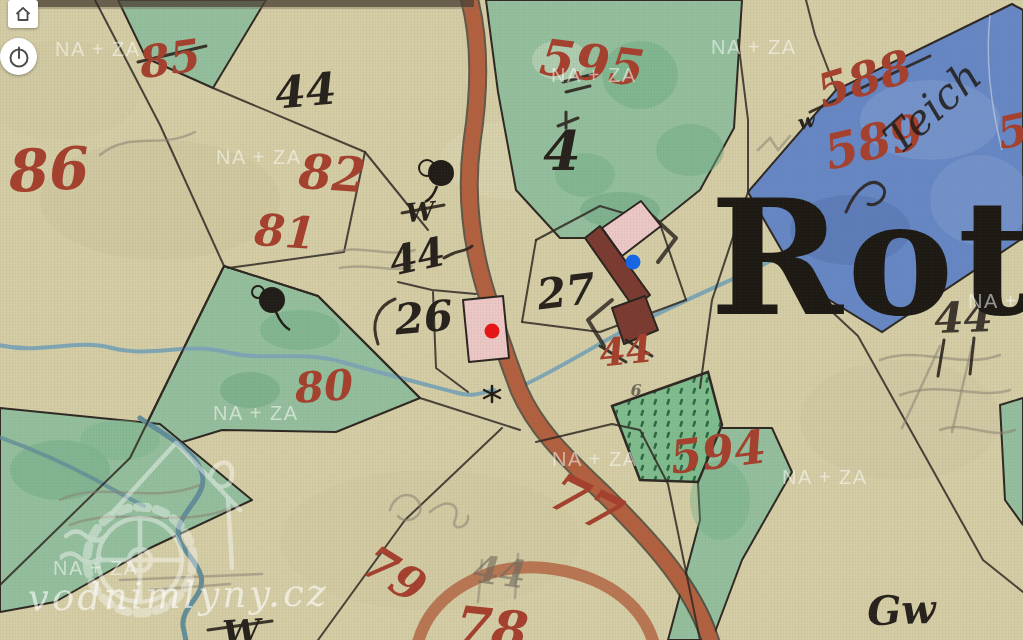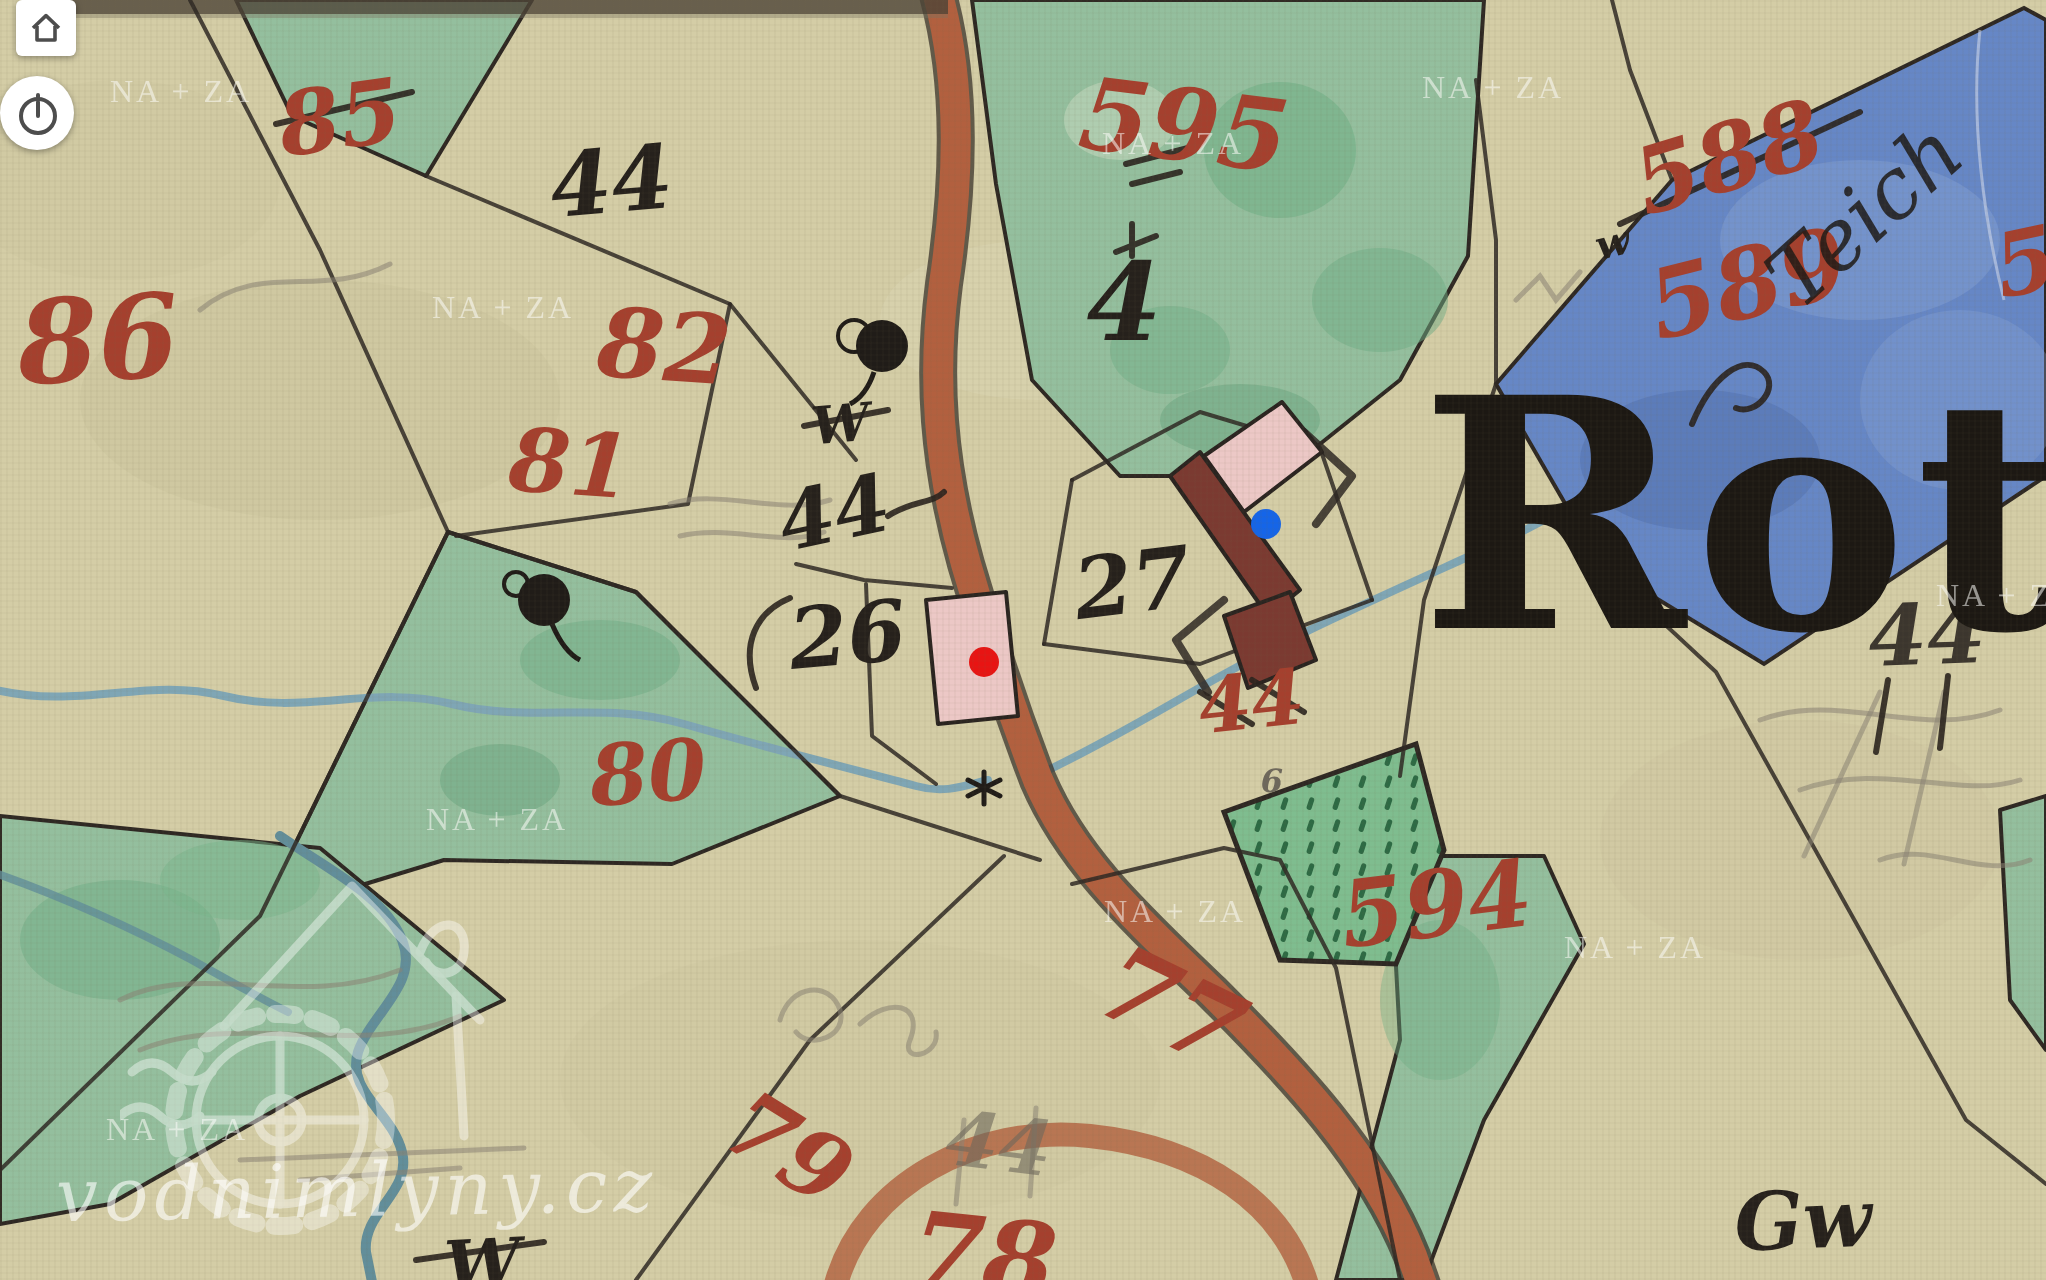--- a/index.html
+++ b/index.html
@@ -3,21 +3,21 @@
 <meta charset="utf-8">
 <style>
   html,body{margin:0;padding:0;}
   body{width:1023px;height:640px;overflow:hidden;background:#d4cda6;}
   .stage{position:relative;width:1023px;height:640px;overflow:hidden;font-family:"DejaVu Serif",serif;}
   svg.map{position:absolute;left:0;top:0;width:1023px;height:640px;display:block;}
   .texture{position:absolute;inset:0;pointer-events:none;
     background-image:
       repeating-linear-gradient(90deg, rgba(110,100,70,.05) 0 1px, transparent 1px 3px),
       repeating-linear-gradient(0deg, rgba(110,100,70,.04) 0 1px, transparent 1px 3px);}
-  .wm{position:absolute;font-family:Liberation Serif, serif;font-size:16px;
+  .wm{position:absolute;font-family:Liberation Sans, sans-serif;font-size:20px;
       color:rgba(252,252,248,.55);letter-spacing:1.5px;white-space:nowrap;pointer-events:none;}
   .wm1{left:55px;top:38px;}  .wm2{left:216px;top:146px;} .wm3{left:551px;top:64px;}
   .wm4{left:711px;top:36px;} .wm5{left:968px;top:290px;} .wm6{left:213px;top:402px;}
   .wm7{left:552px;top:448px;}.wm8{left:782px;top:466px;} .wm9{left:53px;top:557px;}
   .logo{position:absolute;left:60px;top:418px;width:195px;height:215px;opacity:.45;pointer-events:none;}
   .logo-text{position:absolute;left:28px;top:574px;font-size:37px;font-style:italic;
       font-family:"DejaVu Serif",serif;color:rgba(255,255,255,.6);letter-spacing:3px;
       transform:rotate(-1deg);pointer-events:none;white-space:nowrap;}
   .btn{position:absolute;display:flex;align-items:center;justify-content:center;
       background:#fff;border:none;box-shadow:0 1px 3px rgba(0,0,0,.35);cursor:pointer;padding:0;}

